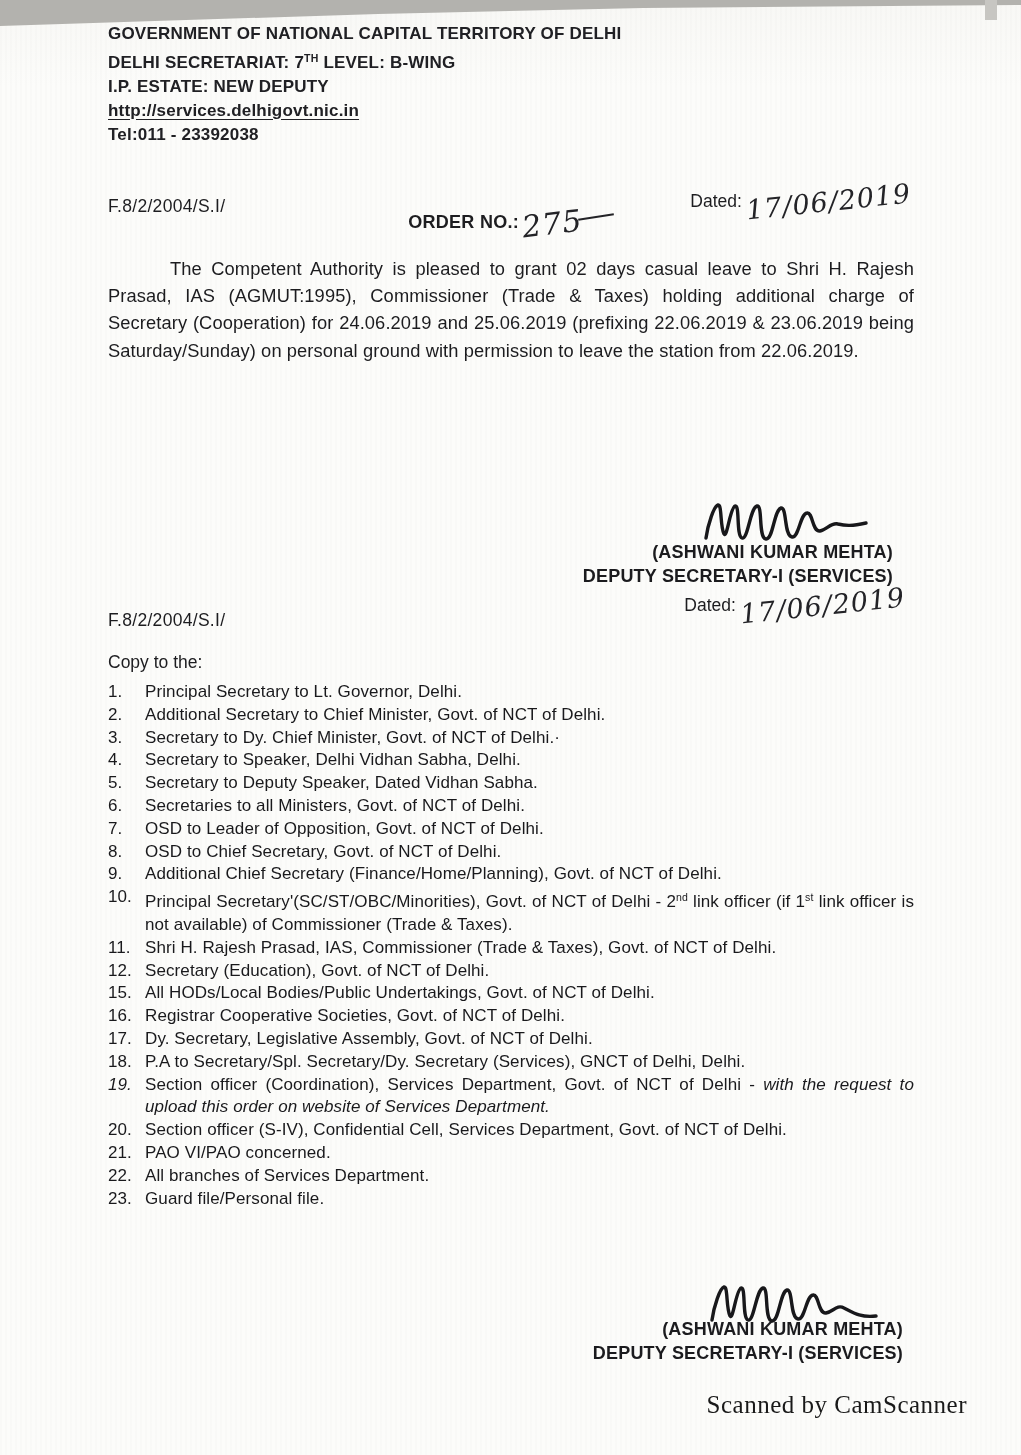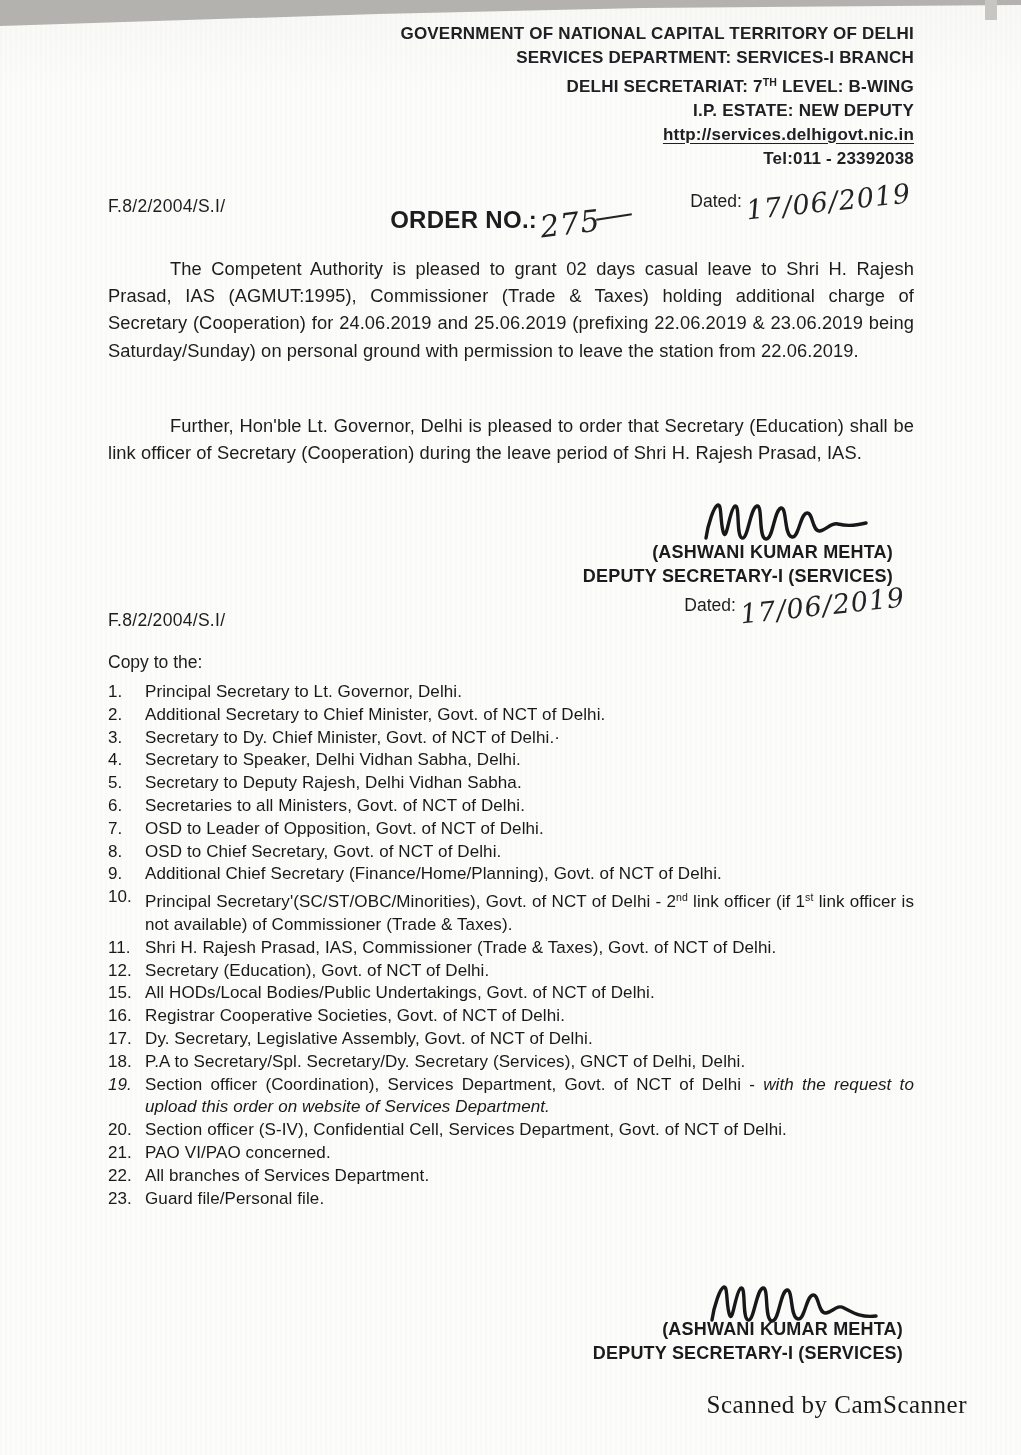--- a/index.html
+++ b/index.html
@@ -14,38 +14,38 @@
     color:#1d1d20;
   }
   .scan-edge{
     position:absolute;top:0;left:0;width:100%;height:28px;
     background:#b3b2ae;
     clip-path:polygon(0 0,100% 0,100% 5px,63% 8px,37% 14px,0 26px);
   }
   .corner-mark{position:absolute;left:985px;top:0;width:12px;height:20px;background:#c7c6c2;}
   .header{
     position:absolute;top:22px;left:108px;width:806px;
-    text-align:right;font-size:17px;font-weight:bold;line-height:24px;
+    text-align:left;font-size:17px;font-weight:bold;line-height:24px;
     letter-spacing:.2px;color:#202024;
   }
   .header .url{text-decoration:underline;text-underline-offset:3px;}
   .seg-sup{font-size:.62em;vertical-align:6px;}
   .seg-italic{font-style:italic;}
   .ref-row{position:absolute;left:108px;width:806px;text-align:right;}
   .row1{top:188px;height:46px;}
   .file-no{position:absolute;left:0;top:8px;font-size:17.5px;letter-spacing:.3px;}
   .dated{position:absolute;right:2px;top:0;white-space:nowrap;}
   .dated-label{font-size:17.5px;vertical-align:6px;}
   .hand{
     font-family:"DejaVu Serif", serif;font-style:italic;
     font-size:27px;letter-spacing:1px;display:inline-block;
     transform:rotate(-6deg) translateY(-2px);color:#232327;
   }
   .order-row{position:absolute;top:206px;left:108px;width:806px;text-align:center;}
-  .order-label{font-size:24px;font-weight:bold;letter-spacing:.3px;vertical-align:6px;}
+  .order-label{font-size:18px;font-weight:bold;letter-spacing:.3px;vertical-align:6px;}
   .order-num{font-size:30px;transform:rotate(-7deg);margin-left:-2px;}
   .order-flourish{
     display:inline-block;width:36px;height:0;border-top:2.5px solid #232327;
     transform:rotate(-9deg);vertical-align:16px;margin-left:-4px;
   }
   .para{
     position:absolute;left:108px;width:806px;
     font-size:18.3px;line-height:27.2px;text-align:justify;text-indent:62px;
     color:#1c1c1f;letter-spacing:.1px;
   }
@@ -77,42 +77,40 @@
 </style>
 </head>
 <body>
 
 <div class="page">
   <div class="scan-edge"></div>
   <div class="corner-mark"></div>
 
   <div class="header">
     <div>GOVERNMENT OF NATIONAL CAPITAL TERRITORY OF DELHI</div>
-    <div>SERVICES DEPARTMENT: SERVICES-I BRANCH</div>
     <div><span>DELHI SECRETARIAT: 7</span><span class="seg-sup">TH</span><span> LEVEL: B-WING</span></div>
     <div>I.P. ESTATE: NEW DEPUTY</div>
     <div class="url">http://services.delhigovt.nic.in</div>
     <div>Tel:011 - 23392038</div>
   </div>
 
   <div class="ref-row row1">
     <span class="file-no">F.8/2/2004/S.I/</span>
     <span class="dated">
       <span class="dated-label">Dated:</span>
       <span class="hand">17/06/2019</span>
     </span>
   </div>
 
   <div class="order-row">
     <span class="order-label">ORDER NO.:</span>
     <span class="hand order-num">275</span><span class="order-flourish"></span>
   </div>
 
   <div class="para para1">The Competent Authority is pleased to grant 02 days casual leave to Shri H. Rajesh Prasad, IAS (AGMUT:1995), Commissioner (Trade &amp; Taxes) holding additional charge of Secretary (Cooperation) for 24.06.2019 and 25.06.2019 (prefixing 22.06.2019 &amp; 23.06.2019 being Saturday/Sunday) on personal ground with permission to leave the station from 22.06.2019.</div>
-  <div class="para para2">Further, Hon'ble Lt. Governor, Delhi is pleased to order that Secretary (Education) shall be link officer of Secretary (Cooperation) during the leave period of Shri H. Rajesh Prasad, IAS.</div>
 
   <svg class="sig sig1" width="170" height="52" viewBox="0 0 170 52">
     <path d="M6 42 C8 28 14 10 18 9 C22 8 20 30 24 38 C27 43 30 12 35 10 C40 8 36 40 42 42 C48 44 50 12 57 10 C63 9 58 42 66 43 C73 44 74 14 81 12 C87 11 84 40 92 41 C99 42 100 18 107 17 C113 16 112 36 120 35 C127 34 131 26 138 28 C146 30 152 30 166 27" fill="none" stroke="#18181b" stroke-width="3.4" stroke-linecap="round"></path>
   </svg>
   <div class="signblock signblock1">
     <div>(ASHWANI KUMAR MEHTA)</div>
     <div>DEPUTY SECRETARY-I (SERVICES)</div>
   </div>
 
   <div class="ref-row row2">
@@ -136,21 +134,21 @@
       <div class="copy-item">
         <span class="copy-num">3.</span>
         <span class="copy-text"><span>Secretary to Dy. Chief Minister, Govt. of NCT of Delhi.·</span></span>
       </div>
       <div class="copy-item">
         <span class="copy-num">4.</span>
         <span class="copy-text"><span>Secretary to Speaker, Delhi Vidhan Sabha, Delhi.</span></span>
       </div>
       <div class="copy-item">
         <span class="copy-num">5.</span>
-        <span class="copy-text"><span>Secretary to Deputy Rajesh, Delhi Vidhan Sabha.</span></span>
+        <span class="copy-text"><span>Secretary to Deputy Speaker, Dated Vidhan Sabha.</span></span>
       </div>
       <div class="copy-item">
         <span class="copy-num">6.</span>
         <span class="copy-text"><span>Secretaries to all Ministers, Govt. of NCT of Delhi.</span></span>
       </div>
       <div class="copy-item">
         <span class="copy-num">7.</span>
         <span class="copy-text"><span>OSD to Leader of Opposition, Govt. of NCT of Delhi.</span></span>
       </div>
       <div class="copy-item">

